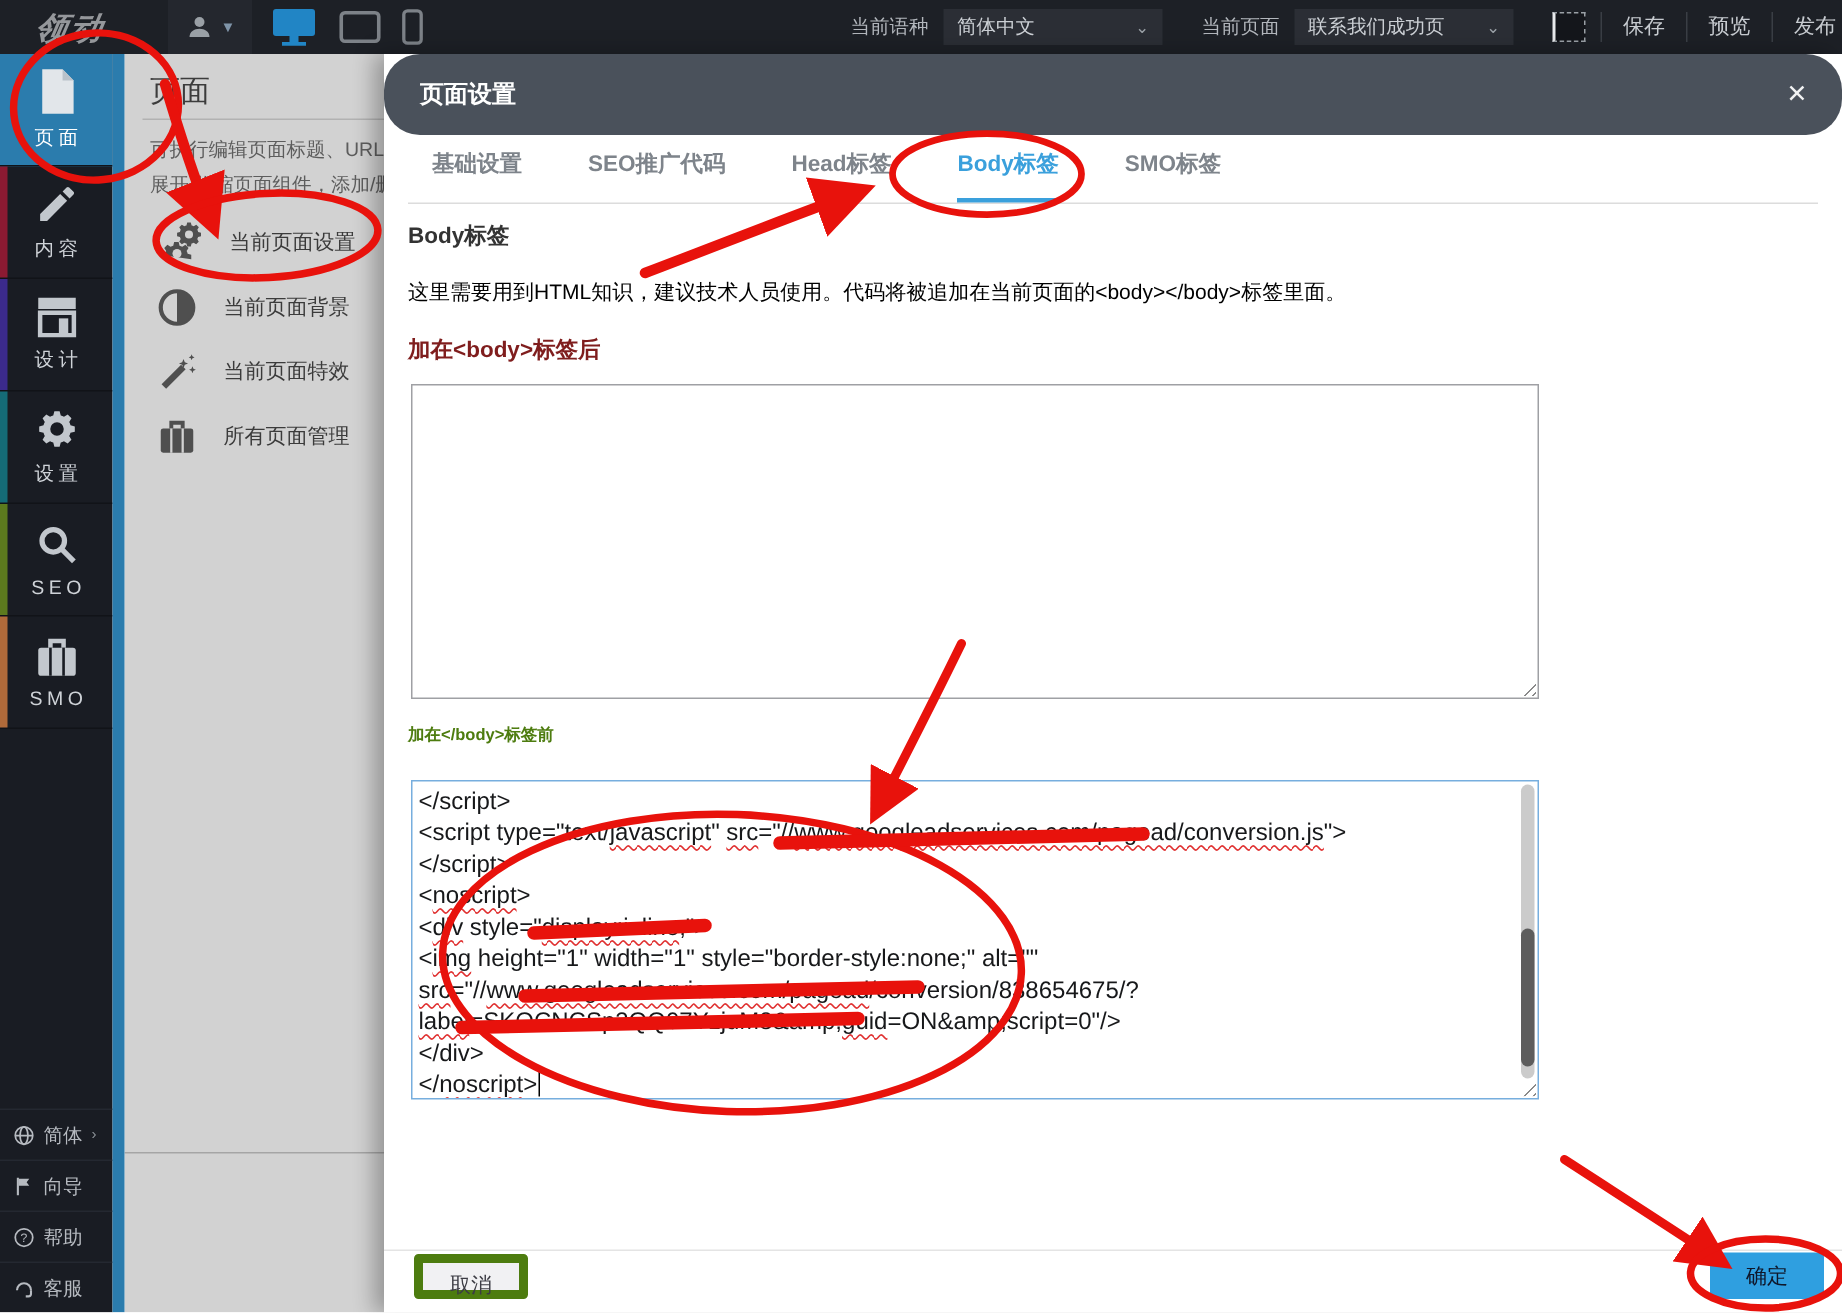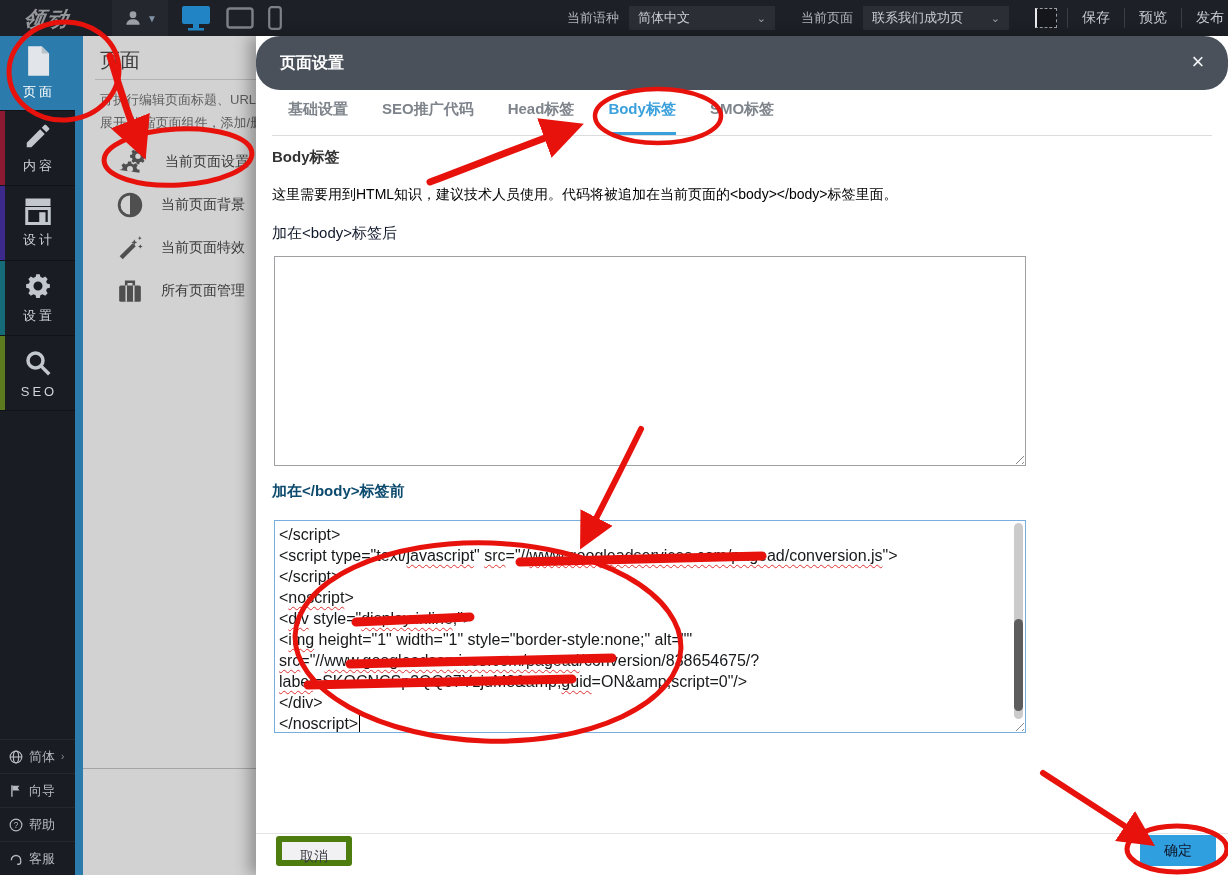--- a/index.html
+++ b/index.html
@@ -33,37 +33,37 @@
   .sb-mini .chevr { font-size:10px; color:#8a9096; }
 
   
   .blue-stripe { position:absolute; left:75px; top:36px; width:8px; height:839px; background:#2b7cad; z-index:4; }
 
   
   .panel { position:absolute; left:83px; top:36px; width:173px; height:839px; background:#d2d2d2; overflow:hidden; z-index:3; }
   .panel-title { position:absolute; left:17px; top:11px; font-size:20px; color:#3c3c3c; }
   .panel-hr { position:absolute; left:12px; top:43px; width:200px; height:1px; background:#b2b2b2; }
   .panel-desc { position:absolute; left:17px; top:52px; width:260px; font-size:13px; color:#5d5d5d; line-height:23px; white-space:nowrap; }
-  .pmenu { position:absolute; left:12px; top:104px; width:173px; }
+  .pmenu { position:absolute; left:0; top:104px; width:173px; }
   .pmenu-item { display:flex; align-items:center; gap:18px; height:43px; padding-left:22px; cursor:pointer; }
   .pmenu-item .plbl { font-size:14px; color:#3b3b3b; white-space:nowrap; }
   .panel-hr2 { position:absolute; left:0; top:732px; width:173px; height:1px; background:#a5a5a5; }
 
   
   .modal { position:absolute; left:256px; top:36px; width:972px; height:839px; background:#fff; z-index:10; box-shadow:-7px 0 14px rgba(0,0,0,.3); }
   .modal-header { position:absolute; left:0; top:0; width:100%; height:54px; background:#4a515b; display:flex; align-items:center;border-radius:24px; }
   .modal-title { color:#fff; font-size:16px; font-weight:bold; margin-left:24px; }
   .modal-close { position:absolute; right:14px; top:10px; width:32px; height:32px; color:#f2f3f4; font-size:22px; line-height:32px; text-align:center; cursor:pointer; }
-  .tabs { position:absolute; left:16px; top:64px; width:940px; height:36px; border-bottom:1px solid #dcdcdc; display:flex; gap:34px; padding-left:16px; }
+  .tabs { position:absolute; left:16px; top:64px; width:940px; height:36px; border-bottom:1px solid #dcdcdc; display:flex; gap:44px; padding-left:16px; }
   .tab { font-size:15px; font-weight:bold; color:#7e848b; padding-bottom:12px; cursor:pointer; white-space:nowrap; }
   .tab.active { color:#3aa0dc; border-bottom:3px solid #3aa0dc; }
   .m-heading { position:absolute; left:16px; top:112px; font-size:15px; font-weight:bold; color:#333; }
   .m-desc { position:absolute; left:16px; top:150px; font-size:14px; color:#000000; }
-  .m-sec1 { position:absolute; left:16px; top:188px; font-size:15px; font-weight:normal; color:#0f172a; }
-  .m-sec2 { position:absolute; left:16px; top:446px; font-size:15px; font-weight:bold; color:#0c4a6e; }
+  .m-sec1 { position:absolute; left:16px; top:188px; font-size:15px; font-weight:bold; color:#7f1d1d; }
+  .m-sec2 { position:absolute; left:16px; top:446px; font-size:11px; font-weight:bold; color:#4d7c0f; }
   .ta { position:absolute; left:18px; width:752px; background:#fff; }
   .ta1 { top:220px; height:210px; border:1px solid #9fa0a4; }
   .ta2 { top:484px; height:213px; border:1px solid #77aede; }
   .code-inner { position:absolute; left:0; top:0; right:14px; bottom:0; padding:3px 0 0 4px; overflow:hidden; font-size:16px; line-height:21px; color:#17181a; white-space:nowrap; }
   .cl { height:21px; }
   .sq { text-decoration:underline; text-decoration-style:wavy; text-decoration-color:#e03131; text-decoration-thickness:1px; text-underline-offset:3px; }
   .caret { display:inline-block; width:1px; height:17px; background:#000; vertical-align:-3px; margin-left:1px; }
   .resize-grip { position:absolute; right:1px; bottom:1px; width:12px; height:12px; cursor:nwse-resize;
       background:repeating-linear-gradient(135deg, transparent 0 3px, #8a8a8a 3px 4px); clip-path:polygon(100% 0,100% 100%,0 100%); }
   .scrollbar { position:absolute; right:2px; top:2px; width:9px; height:196px; }
@@ -172,20 +172,29 @@
 
     <div class="sb-item">
       <span class="sb-stripe" style="background:#5c7a1e;"></span>
       <svg class="icon" width="30" height="30" viewBox="0 0 24 24">
           <circle cx="10" cy="10" r="6" fill="none" stroke="#c2c7cd" stroke-width="2.8"></circle>
           <path d="M14.5 14.5l6.5 6.5" stroke="#c2c7cd" stroke-width="2.8"></path>
         </svg>
       <span class="lbl">SEO</span>
     </div>
 
+    <div class="sb-item">
+      <span class="sb-stripe" style="background:#b06a3a;"></span>
+      <svg class="icon" width="30" height="28" viewBox="0 0 24 22">
+          <rect x="2" y="6" width="20" height="15" rx="1.5" fill="#c2c7cd"></rect>
+          <path d="M8.5 6V2.5h7V6" fill="none" stroke="#c2c7cd" stroke-width="2.4"></path>
+          <path d="M8.5 6v15M15.5 6v15" stroke="#191c23" stroke-width="1.4"></path>
+        </svg>
+      <span class="lbl">SMO</span>
+    </div>
 
     <div class="sb-bottom">
       <div class="sb-mini">
         <svg class="icon" width="14" height="14" viewBox="0 0 24 24">
             <circle cx="12" cy="12" r="10" fill="none" stroke="#b6bac0" stroke-width="2"></circle>
             <ellipse cx="12" cy="12" rx="4.5" ry="10" fill="none" stroke="#b6bac0" stroke-width="2"></ellipse>
             <path d="M2 12h20" stroke="#b6bac0" stroke-width="2"></path>
           </svg>
         <span>简体</span>
         <span class="chevr">›</span>

